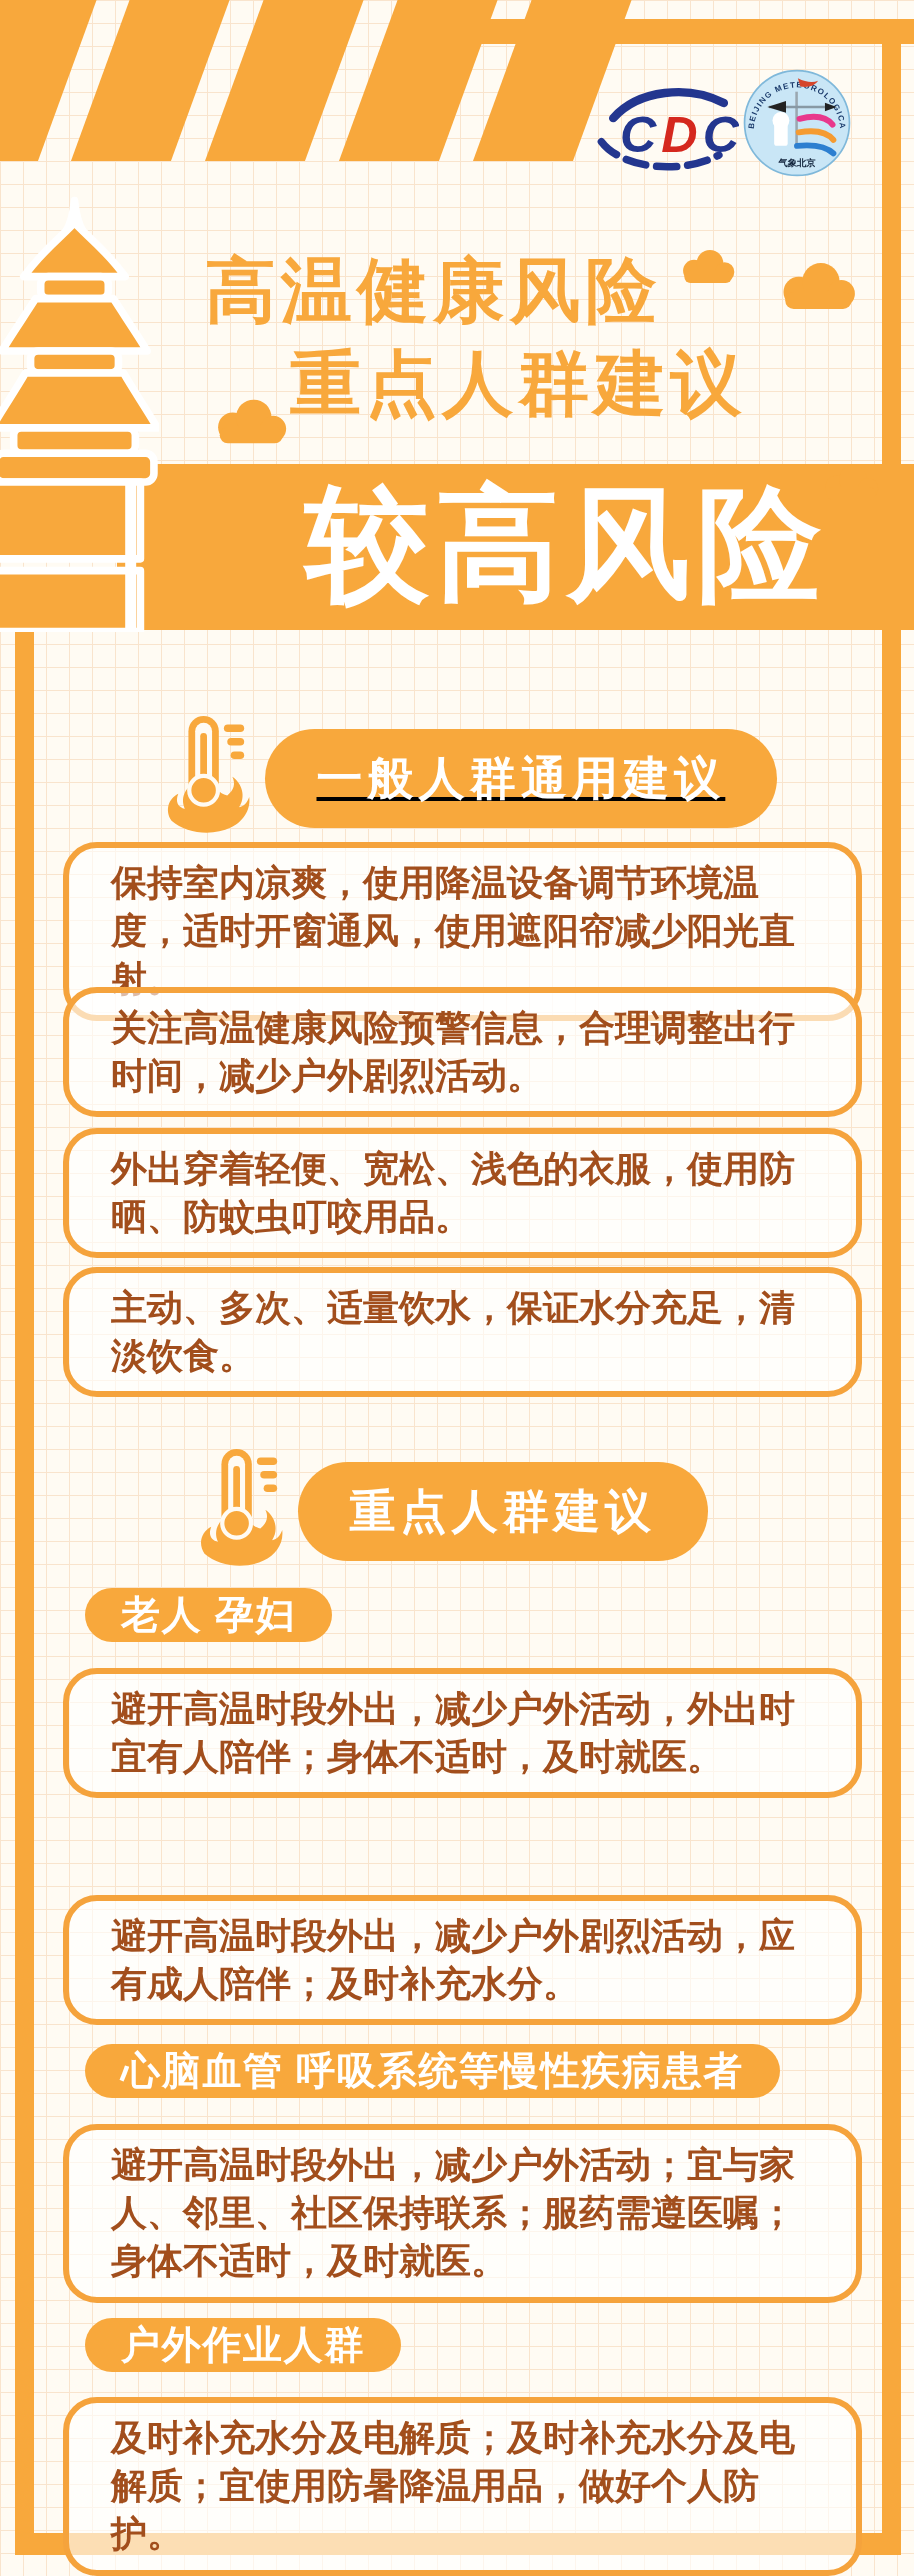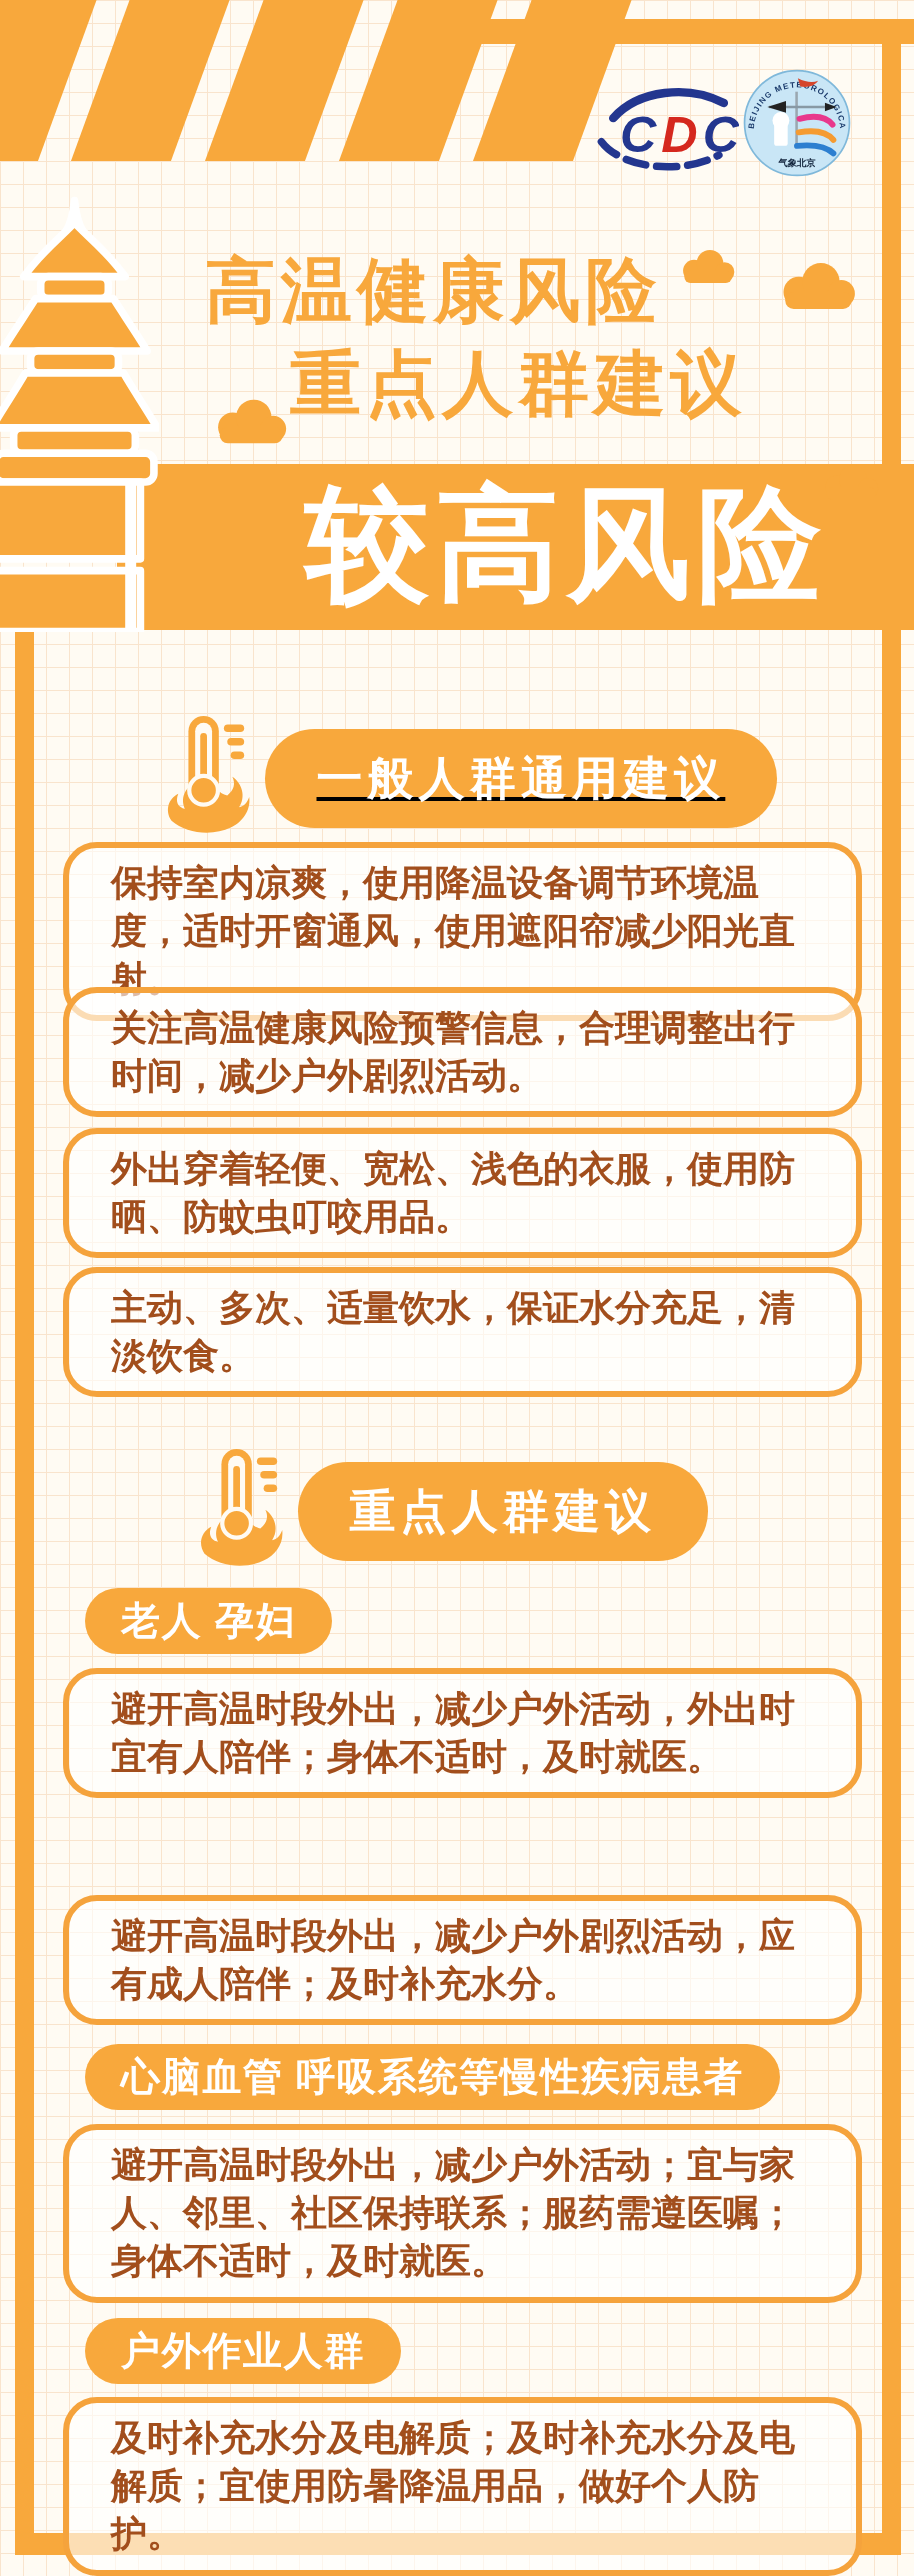--- a/index.html
+++ b/index.html
@@ -37,21 +37,21 @@
   .sec-header.first{left:163px;top:716px;text-decoration:underline;}
   .sec-header.second{left:196px;top:1449px;}
   .thermo{width:88px;height:125px;flex:none;}
   .sec-pill{display:inline-flex;align-items:center;background:#F8A83C;color:#fff;font-weight:900;
     font-size:46px;letter-spacing:5.1px;padding:18.6px 52px;border-radius:54px;white-space:nowrap;}
   
   .tip-card{position:absolute;left:63px;width:799px;box-sizing:border-box;
     background:rgba(255,255,255,0.62);border:6px solid #F5A33C;border-radius:34px;
     padding:11px 42px;color:#A24E1C;font-weight:bold;font-size:36px;line-height:1.34;z-index:1;}
   .group-tag{position:absolute;left:85px;display:inline-block;background:#F8A83C;color:#fff;
-    font-weight:900;font-size:39px;letter-spacing:1.7px;padding:6px 36px;border-radius:34px;
+    font-weight:900;font-size:39px;letter-spacing:1.7px;padding:0 36px;border-radius:34px;
     white-space:nowrap;z-index:2;}
 </style>
 </head>
 <body>
 
 <div class="poster">
 
   <div class="stripe" style="left:-30.5px"></div>
   <div class="stripe" style="left:103px"></div>
   <div class="stripe" style="left:237px"></div>

